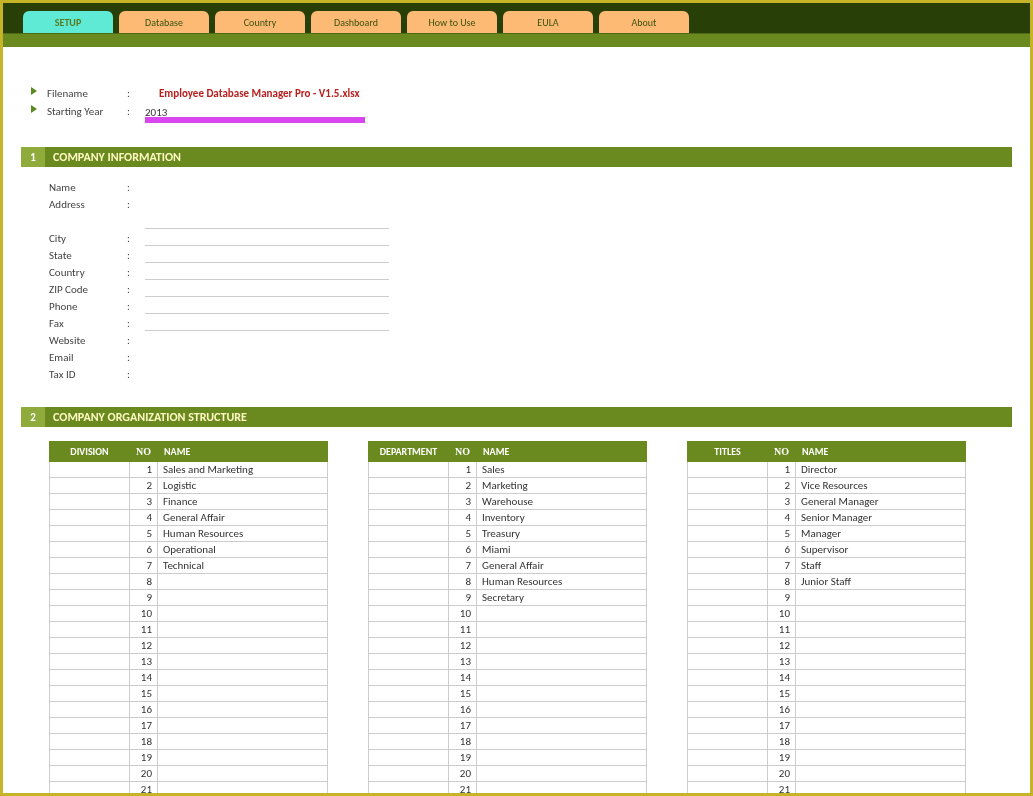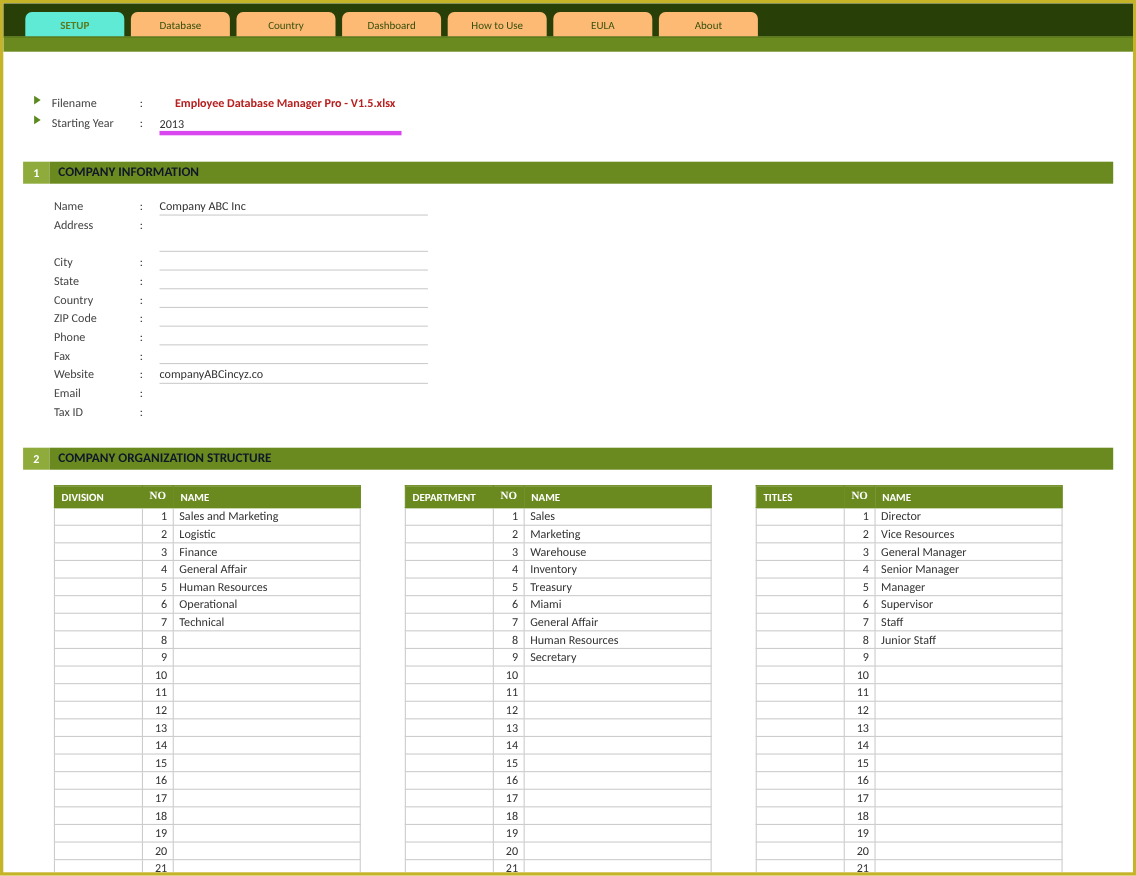--- a/index.html
+++ b/index.html
@@ -57,40 +57,40 @@
   .arrow {
     width: 0; height: 0;
     border-top: 4px solid transparent;
     border-bottom: 4px solid transparent;
     border-left: 6px solid #5a8a1f;
     margin-right: 10px;
   }
   .metalabel { width: 80px; color: #444; }
   .metacolon { width: 18px; color: #444; }
   .metaval-red { color: #b82020; font-weight: bold; padding-left: 14px; }
-  .metaval { border-bottom: 4px solid #d946ef; width: 220px; padding: 1px 0; }
+  .metaval { border-bottom: 6px solid #d946ef; width: 220px; padding: 1px 0; }
   .section-head {
     display: flex;
     align-items: stretch;
     margin-top: 24px;
     height: 20px;
   }
   .section-num {
     background: #8eab3b;
     color: #fff;
     width: 24px;
     display: flex;
     align-items: center;
     justify-content: center;
     font-weight: bold;
     font-size: 11px;
   }
   .section-title {
     background: #6a8a1f;
-    color: #0f172a;
+    color: #fef9c3;
     font-weight: bold;
     font-size: 12px;
     display: flex;
     align-items: center;
     padding-left: 8px;
     flex: 1;
   }
   .form-area { margin-top: 12px; margin-left: 28px; width: 340px; }
   .formrow { display: flex; align-items: center; height: 17px; }
   .formlabel { width: 78px; color: #444; }
@@ -101,21 +101,21 @@
   .tbl th {
     background: #6a8a1f;
     color: #fff;
     font-weight: bold;
     text-align: left;
     padding: 3px 6px;
     font-size: 10px;
     border: 1px solid #6a8a1f;
     height: 18px;
   }
-  .tbl th.first { width: 80px; }
+  .tbl th.first { width: 80px; text-align: center; }
   .tbl th.no { width: 28px; text-align: center; font-family: Liberation Serif, serif; }
   .tbl th.name { width: 170px; }
   .tbl td {
     border-bottom: 1px solid #ccc;
     border-right: 1px solid #ccc;
     padding: 1px 5px;
     height: 15px;
     color: #333;
   }
   .tbl td.first { width: 80px; border-left: 1px solid #ccc; }
@@ -155,21 +155,20 @@
     </div>
 
     <div class="section-head">
       <div class="section-num">1</div>
       <div class="section-title">COMPANY INFORMATION</div>
     </div>
     <div class="form-area" id="form1">
         <div class="formrow">
           <div class="formlabel">Name</div>
           <div class="formcolon">:</div>
-          <div class="formval">Company ABC Inc</div>
         </div>
         <div class="formrow">
           <div class="formlabel">Address</div>
           <div class="formcolon">:</div>
         </div>
         <div class="formrow">
           <div class="formlabel"></div>
           <div class="formcolon"></div>
           <div class="formval"></div>
         </div>
@@ -199,21 +198,20 @@
           <div class="formval"></div>
         </div>
         <div class="formrow">
           <div class="formlabel">Fax</div>
           <div class="formcolon">:</div>
           <div class="formval"></div>
         </div>
         <div class="formrow">
           <div class="formlabel">Website</div>
           <div class="formcolon">:</div>
-          <div class="formval">companyABCincyz.co</div>
         </div>
         <div class="formrow">
           <div class="formlabel">Email</div>
           <div class="formcolon">:</div>
         </div>
         <div class="formrow">
           <div class="formlabel">Tax ID</div>
           <div class="formcolon">:</div>
         </div>
       </div>

